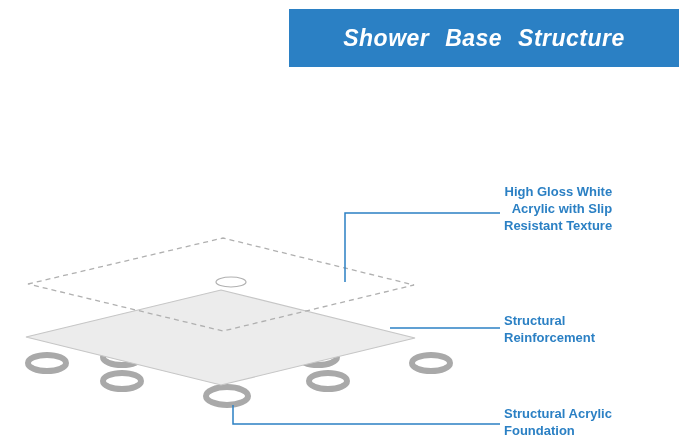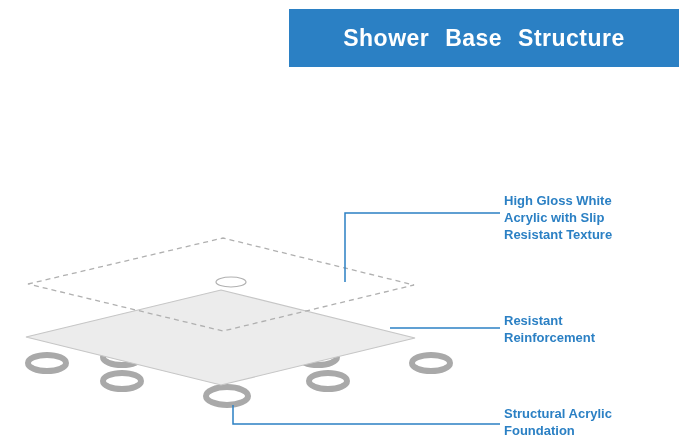--- a/index.html
+++ b/index.html
@@ -22,20 +22,21 @@
   .header {
     position: absolute;
     left: 289px;
     top: 9px;
     width: 390px;
     height: 58px;
     background: var(--accent);
     display: flex;
     align-items: center;
     justify-content: center;
+    font-style: italic;
   }
   .header h1 {
     margin: 0;
     color: #ffffff;
     font-size: 23px;
     font-weight: bold;
     letter-spacing: 0.5px;
     word-spacing: 9px;
   }
   .diagram-svg {
@@ -46,21 +47,21 @@
     height: 445px;
   }
   .callout {
     position: absolute;
     color: var(--accent);
     font-size: 13px;
     font-weight: bold;
     line-height: 1.3;
     white-space: pre-line;
   }
-  #label-acrylic    { left: 504px; top: 193px; }
+  #label-acrylic    { left: 504px; top: 184px; text-align: right; }
   #label-fiberglass { left: 504px; top: 313px; }
   #label-foundation { left: 504px; top: 406px; }
 
   .dashed-layer { fill: none; stroke: var(--dash); stroke-width: 1.3; stroke-dasharray: 5 4; }
   .drain        { fill: #ffffff; stroke: var(--dash); stroke-width: 1.2; }
   .solid-layer  { fill: var(--diamond-fill); stroke: var(--diamond-border); stroke-width: 1.2; }
   .ring         { fill: none; stroke: var(--ring); stroke-width: 6; }
   .leader       { fill: none; stroke: var(--accent); stroke-width: 1.5; }
 </style>
 </head>
@@ -90,18 +91,18 @@
     <ellipse class="drain" cx="231" cy="282" rx="15" ry="5"></ellipse>
 
     <polyline class="leader" points="500,213 345,213 345,282"></polyline>
     <polyline class="leader" points="500,328 390,328"></polyline>
     <polyline class="leader" points="500,424 233,424 233,405"></polyline>
   </svg>
 
   <div id="label-acrylic" class="callout">High Gloss White
 Acrylic with Slip
 Resistant Texture</div>
-  <div id="label-fiberglass" class="callout">Resistant
+  <div id="label-fiberglass" class="callout">Structural
 Reinforcement</div>
   <div id="label-foundation" class="callout">Structural Acrylic
 Foundation</div>
 
 </div>
 
 </body></html>

